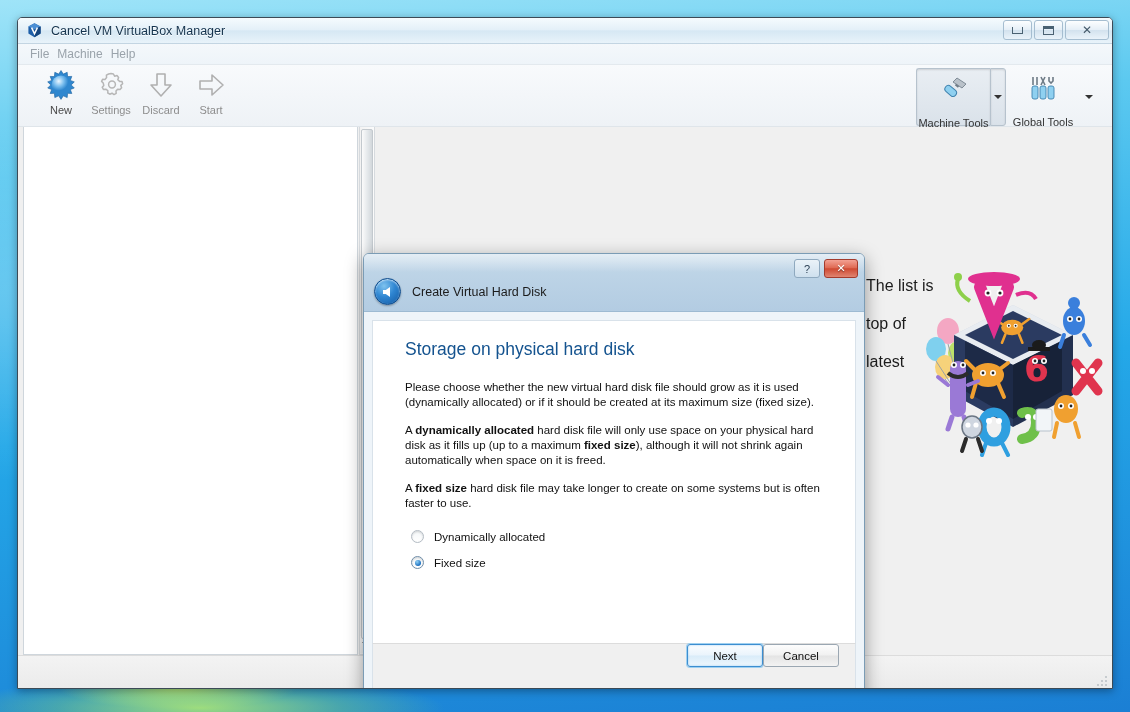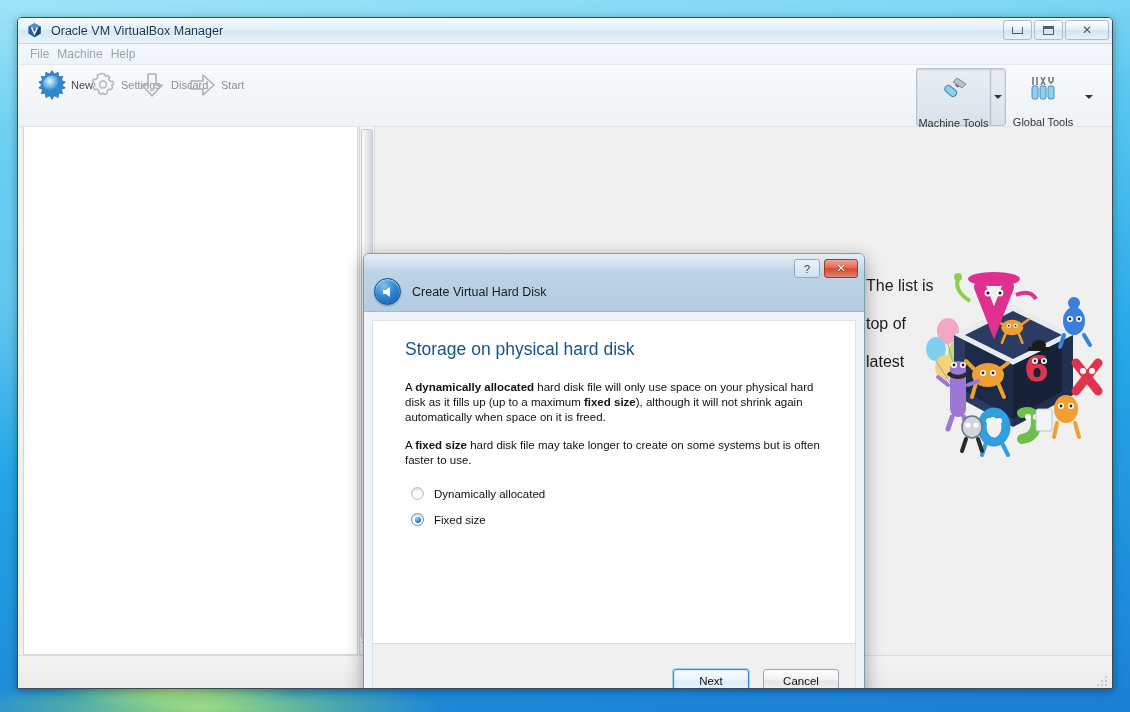--- a/index.html
+++ b/index.html
@@ -67,21 +67,21 @@
 
   .toolbar {
     height: 62px; flex: 0 0 62px;
     background: linear-gradient(180deg, #f8fafc 0%, #eef2f6 100%);
     display: flex; align-items: flex-start; position: relative;
     border-bottom: 1px solid #dfe5ea;
     padding-left: 18px;
   }
   .tbtn {
     width: 50px; padding-top: 4px;
-    display: flex; flex-direction: row; align-items: center; gap: 3px;
+    display: flex; flex-direction: column; align-items: center; gap: 3px;
   }
   .tbtn .lbl { font-size: 11px; color: #4a4a4a; }
   .tbtn.dis .lbl { color: #8d8d8d; }
   .ticon { width: 32px; height: 32px; position: relative; }
 
   .tools-group { position: absolute; right: 14px; top: 3px; display: flex; align-items: flex-start; }
   .tool-box { display: flex; }
   .tool-main {
     width: 74px; height: 58px; display: flex; flex-direction: column;
     align-items: center; justify-content: flex-start; padding-top: 4px; gap: 12px;
@@ -214,21 +214,21 @@
   .radio.checked { border-color: #6f8da8; }
   .radio .dot {
     width: 6px; height: 6px; border-radius: 50%;
     background: radial-gradient(circle at 35% 30%, #8fd0f5, #1b6fc0 70%);
   }
   .radio-label { font-size: 11.5px; color: #111; }
   .dlg-footer {
     flex: 0 0 50px;
     background: #f0f0f0; margin: 0 8px 8px 8px;
     border: 1px solid #d9e2ea; border-top: 1px solid #dcdcdc;
-    display: flex; align-items: flex-end; justify-content: flex-end; gap: 14px;
+    display: flex; align-items: flex-start; justify-content: flex-end; gap: 0;
     padding-right: 16px;
   }
   .dbtn {
     width: 76px; height: 23px; font-size: 11.5px; color: #111;
     border: 1px solid #9ba7b2; border-radius: 3px;
     background: linear-gradient(180deg,#fdfdfd 0%,#f1f1f1 48%,#e4e4e4 52%,#f3f3f3 100%);
     display: flex; align-items: center; justify-content: center;
   }
   .dbtn.default {
     border: 1px solid #3c8ed0;
@@ -246,21 +246,21 @@
 
   <div class="titlebar">
     <span class="vb-logo">
       <svg width="17" height="17" viewBox="0 0 17 17">
         <path d="M8.5 1.2 L14.6 4.4 L14.6 11.6 L8.5 15.3 L2.4 11.6 L2.4 4.4 Z" fill="#1e5fa8"></path>
         <path d="M8.5 1.2 L14.6 4.4 L8.5 7.6 L2.4 4.4 Z" fill="#4c8fd4"></path>
         <path d="M8.5 7.6 L14.6 4.4 L14.6 11.6 L8.5 15.3 Z" fill="#14447c"></path>
         <path d="M5.6 5.6 L8.5 11.8 L11.4 5.6" stroke="#ffffff" stroke-width="1.5" fill="none"></path>
       </svg>
     </span>
-    <span class="title-text">Oracle VM VirtualBox Manager</span>
+    <span class="title-text">Cancel VM VirtualBox Manager</span>
     <div class="wctrls">
       <div class="wbtn">
         <span class="gl-min"></span>
       </div>
       <div class="wbtn">
         <span class="gl-max"></span>
       </div>
       <div class="wbtn close">
         <span class="gl-x">✕</span>
       </div>
@@ -526,20 +526,21 @@
           </div>
           <div class="dlg-close">
             <span>✕</span>
           </div>
         </div>
       </div>
 
       <div class="dlg-body">
         <div class="dlg-h1">Storage on physical hard disk</div>
 
+        <div class="para"><span>Please choose whether the new virtual hard disk file should grow as it is used (dynamically allocated) or if it should be created at its maximum size (fixed size).</span></div>
         <div class="para"><span>A </span><b>dynamically allocated</b><span> hard disk file will only use space on your physical hard disk as it fills up (up to a maximum </span><b>fixed size</b><span>), although it will not shrink again automatically when space on it is freed.</span></div>
         <div class="para"><span>A </span><b>fixed size</b><span> hard disk file may take longer to create on some systems but is often faster to use.</span></div>
 
         <div class="radios">
           <div class="radio-row">
             <span class="radio"></span>
             <span class="radio-label">Dynamically allocated</span>
           </div>
           <div class="radio-row">
             <span class="radio checked">

